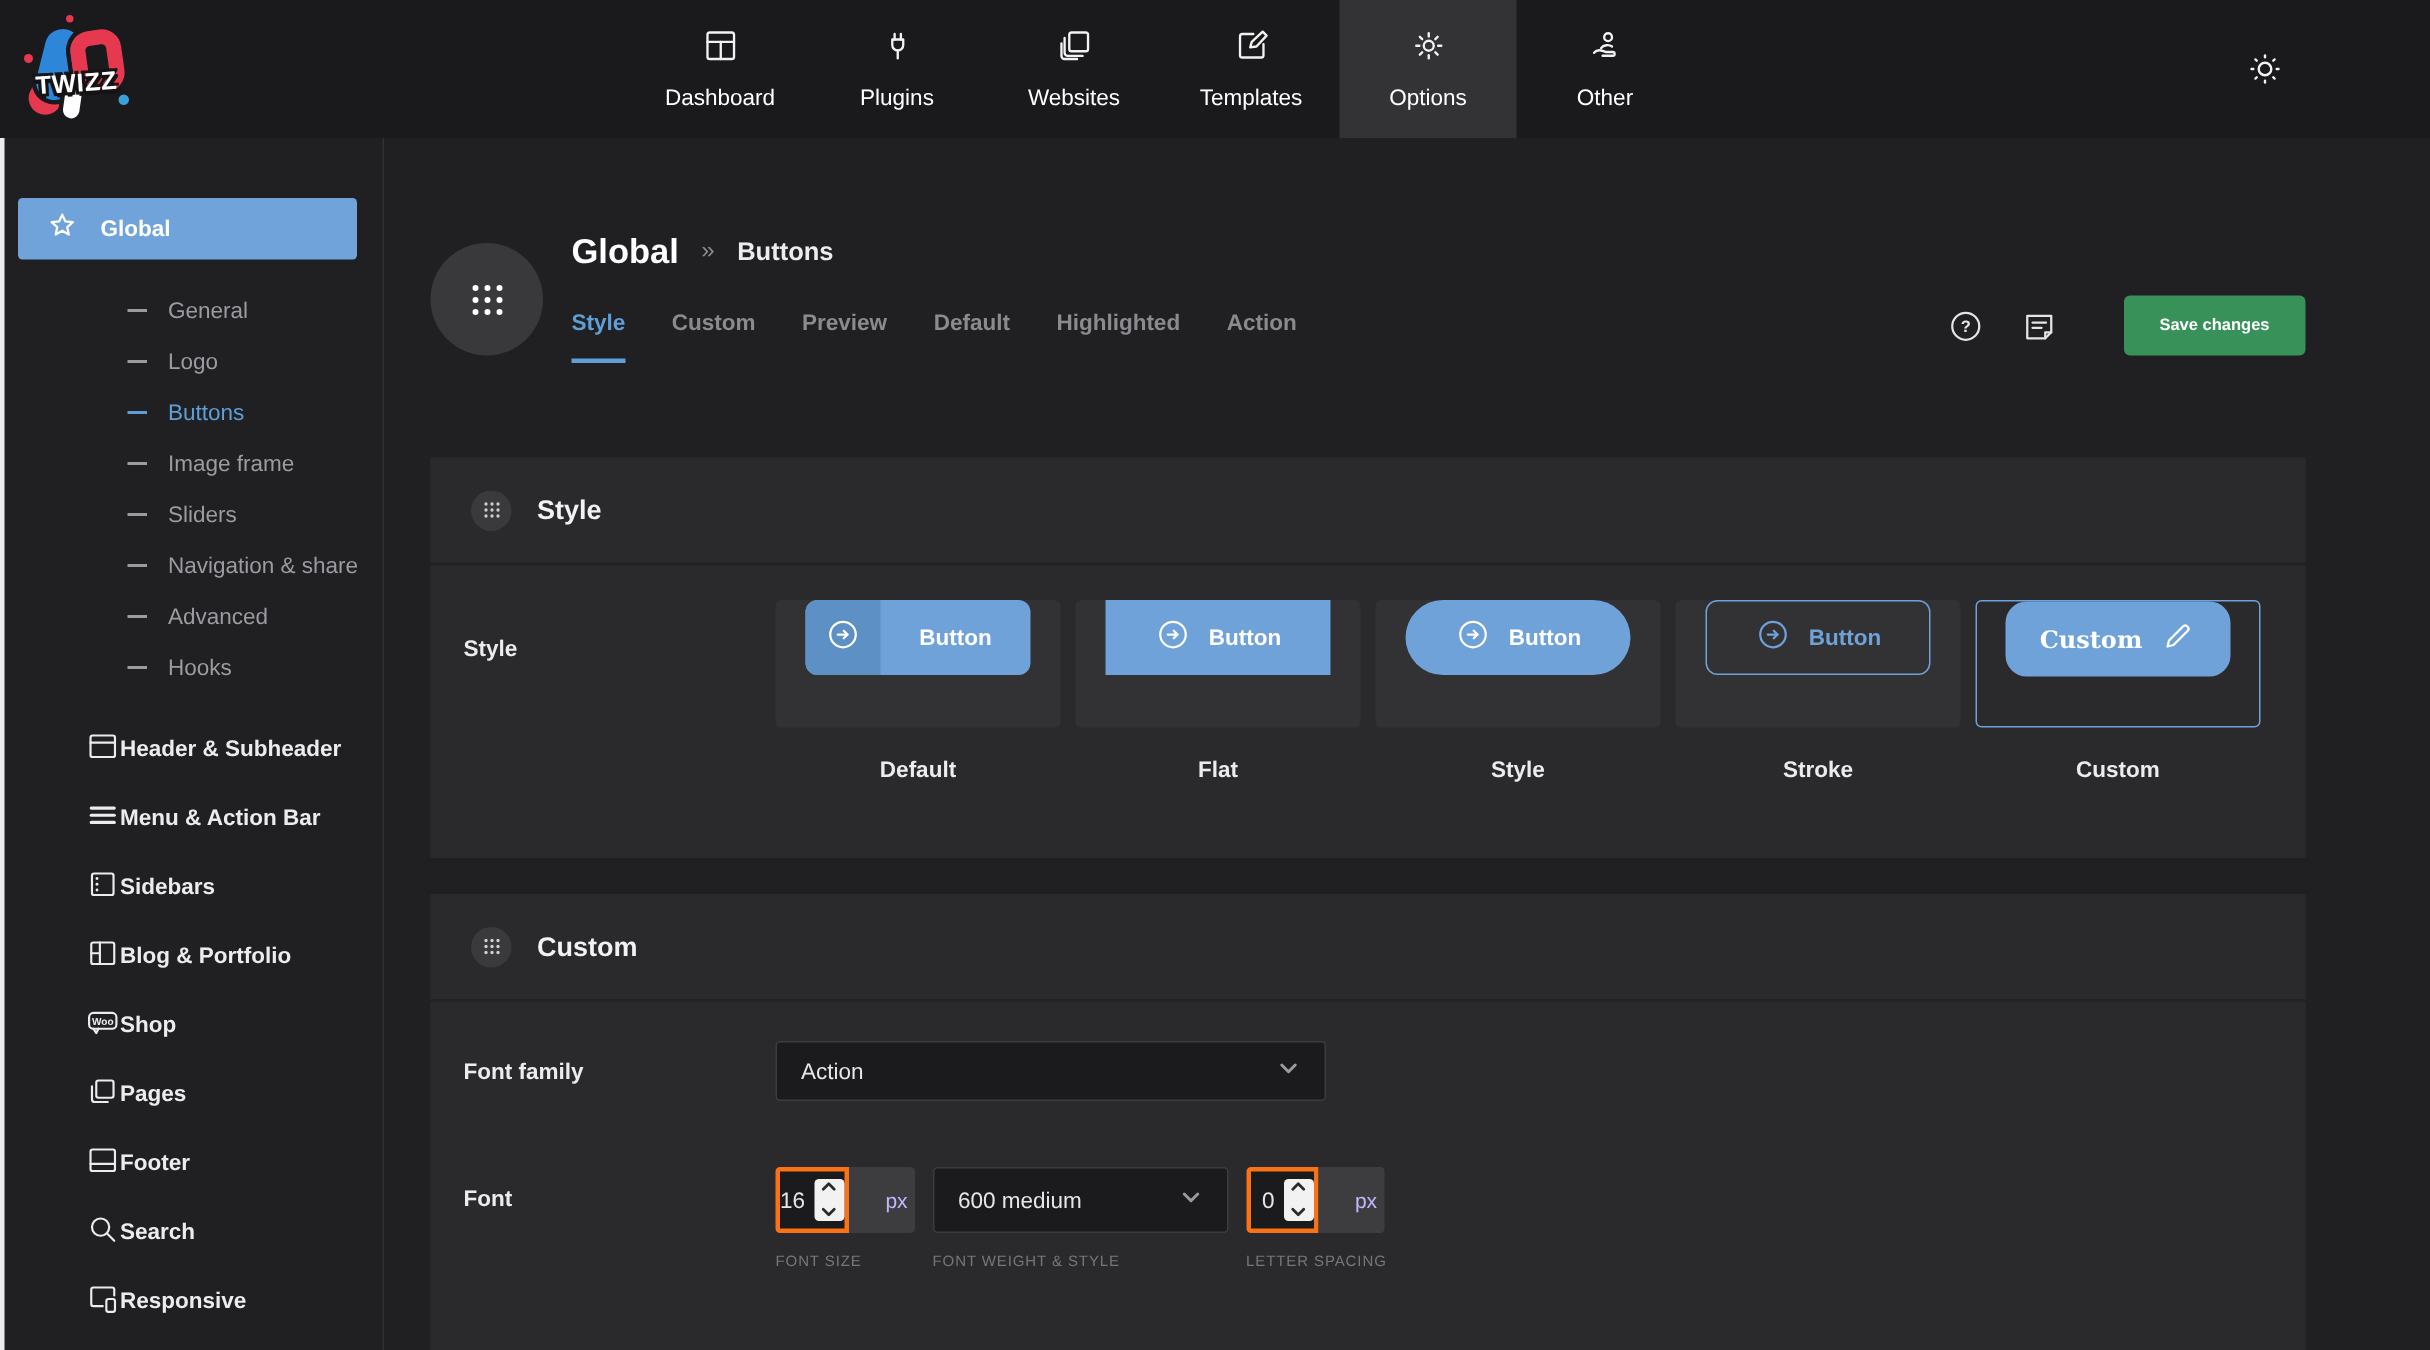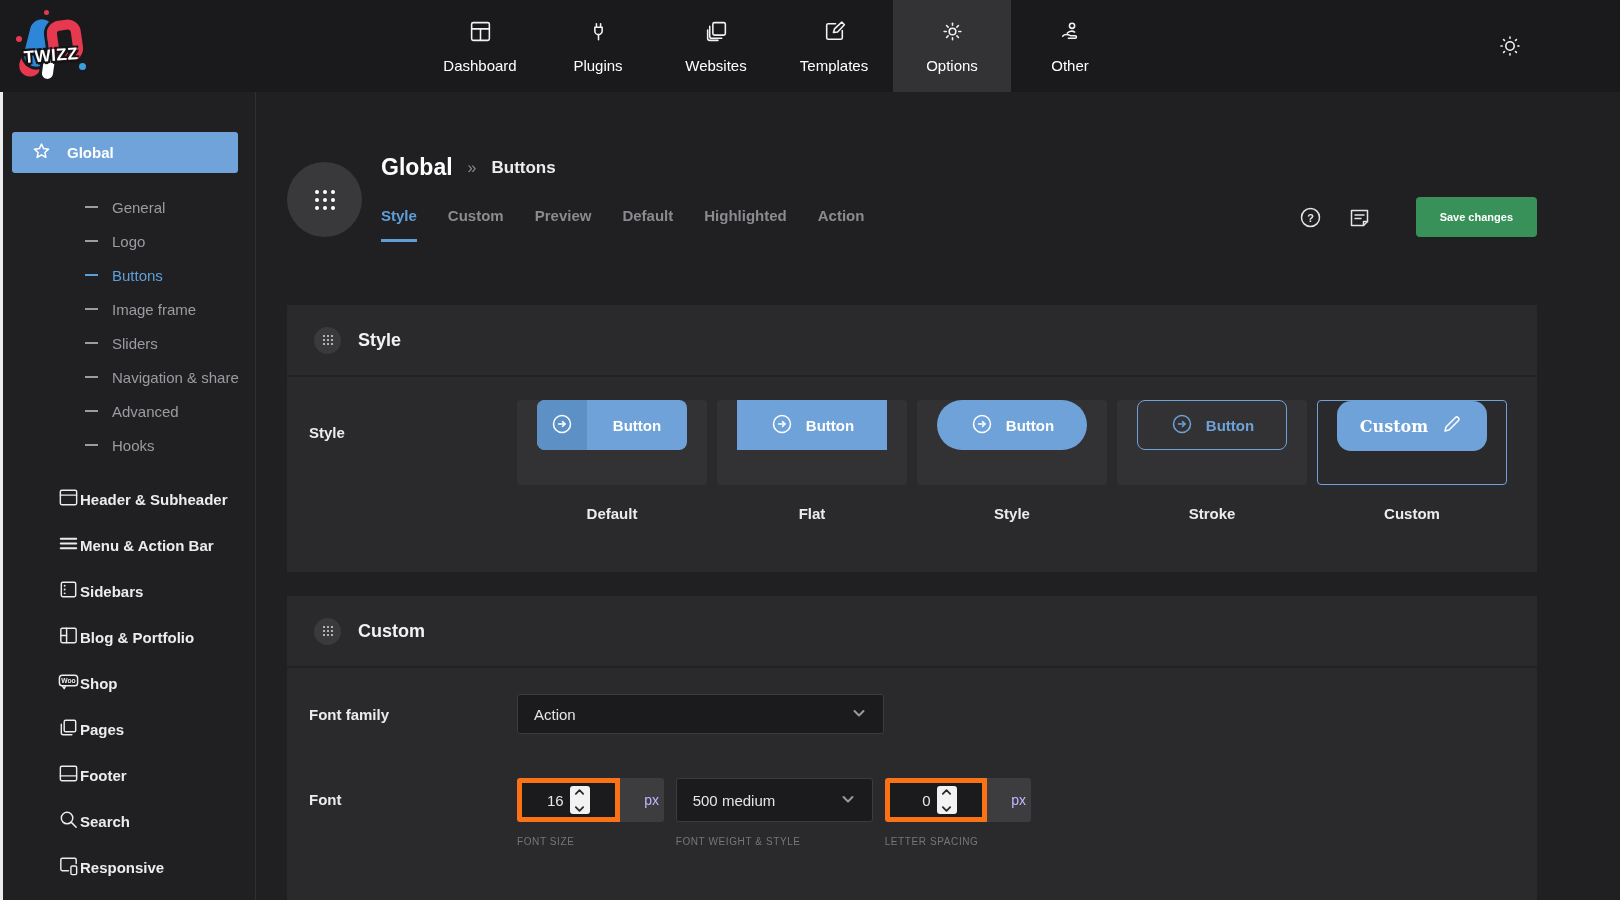--- a/index.html
+++ b/index.html
@@ -126,22 +126,22 @@
     padding:0 16px; font-size:15px; color:#e6e6e8; cursor:pointer;
   }
   .select svg { width:16px; height:16px; stroke:#9a9a9f; fill:none; stroke-width:2; stroke-linecap:round; stroke-linejoin:round; }
   .ff-select { width:367px; }
   .font-row { padding-top:44px; }
   .font-row .row-label { padding-top:13px; }
   .controls { display:flex; gap:12px; }
   .ctl-stack .caption { margin-top:14px; font-size:10px; letter-spacing:.6px; color:#76767b; }
   .numgroup { display:flex; height:44px; }
   .numbox {
-    background:#1b1b1d; border:5px solid #f97316; border-radius:3px 0 0 3px;
-    display:flex; align-items:center; justify-content:center; gap:6px; padding:0 25px;
+    background:#1b1b1d; border:3px solid #f97316; border-radius:3px 0 0 3px;
+    display:flex; align-items:center; justify-content:center; gap:6px; padding:0 0;
   }
   .numval { font-size:15px; color:#e6e6e8; min-width:16px; text-align:right; }
   .stepper {
     width:20px; height:28px; background:#f2f2f2; border-radius:3px;
     display:flex; flex-direction:column; align-items:center; justify-content:center; cursor:pointer;
   }
   .stepper svg { width:11px; height:9px; stroke:#2a2a2c; fill:none; stroke-width:2; stroke-linecap:round; stroke-linejoin:round; }
   .unit {
     width:44px; background:#3d3d40; border-radius:0 3px 3px 0;
     display:flex; align-items:center; justify-content:center; font-size:14px; color:#c4b5fd;padding-left:20px;
@@ -564,21 +564,21 @@
                       </svg></span>
                 </span>
               </div>
               <div class="unit">px</div>
             </div>
             <div class="caption">FONT SIZE</div>
           </div>
 
           <div class="ctl-stack">
             <div class="select wt-select">
-              <span>500 medium</span>
+              <span>600 medium</span>
               <span><svg viewBox="0 0 16 16">
                     <path d="M3.5 6l4.5 4.5L12.5 6"></path>
                   </svg></span>
             </div>
             <div class="caption">FONT WEIGHT &amp; STYLE</div>
           </div>
 
           <div class="ctl-stack">
             <div class="numgroup">
               <div class="numbox">

